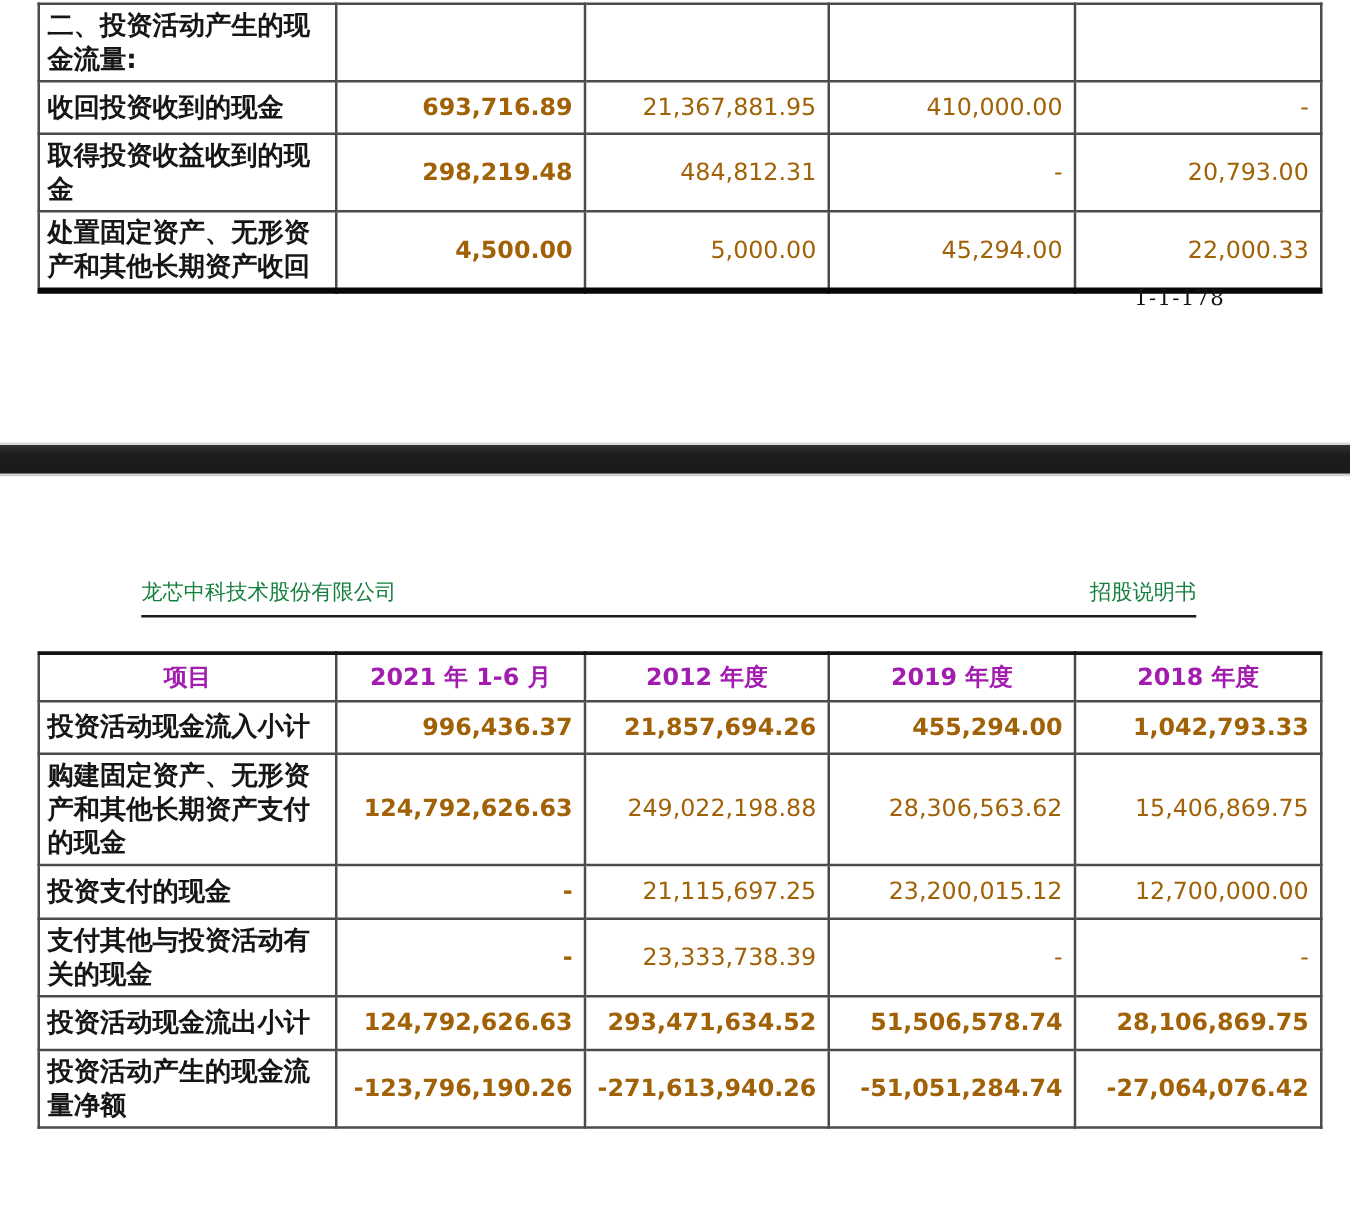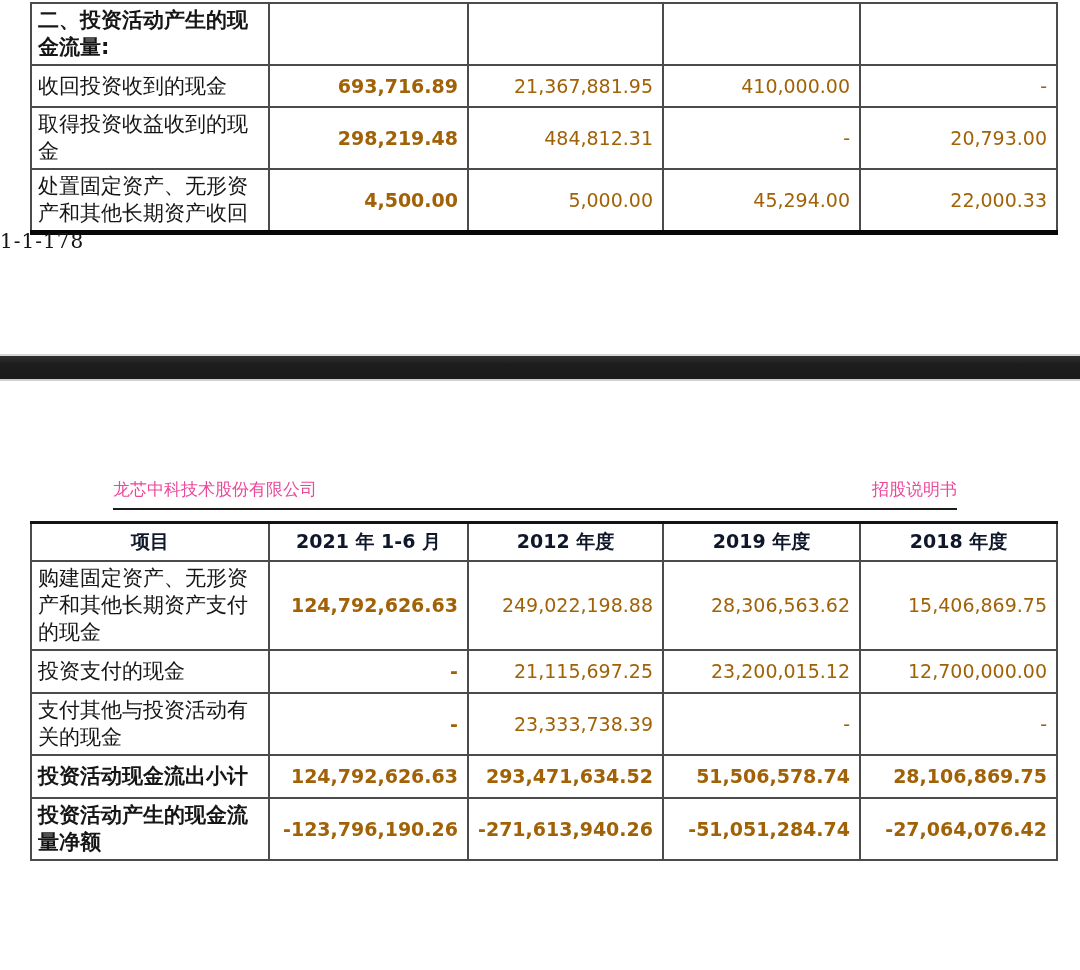--- a/index.html
+++ b/index.html
@@ -9,58 +9,58 @@
     font-family:"DejaVu Sans","Liberation Sans",sans-serif;
   }
   
   table.fin-table{border-collapse:collapse;table-layout:fixed;background:#fff;}
   .fin-table td,.fin-table th{
     border:2px solid #4b4b4b;box-sizing:border-box;overflow:hidden;
     vertical-align:middle;background:#fff;
   }
   .lbl{
     text-align:left;padding:3px 4px 3px 6px;
-    font-size:21px;line-height:27px;font-weight:400;color:#161616;
+    font-size:21px;line-height:27px;font-weight:700;color:#161616;
   }
   .num{
     text-align:right;padding:3px 9px 3px 4px;
     font-size:19px;line-height:24px;color:#a16207;
     font-family:"DejaVu Sans","Liberation Sans",sans-serif;
   }
   .b{font-weight:700;}
   .bold-row td{font-weight:700;}
   .top-table{
     position:absolute;left:30px;top:2px;width:1026px;
     border-bottom:5px solid #070707;
   }
   .bottom-table{
     position:absolute;left:30px;top:521px;width:1026px;
     border-top:3px solid #141414;
   }
   .bottom-table th{
-    font-size:19px;font-weight:700;text-align:center;padding:4px 2px;color:#0f172a;
+    font-size:19px;font-weight:700;text-align:center;padding:4px 2px;color:#a21caf;
   }
   
   .page-number{
-    position:absolute;top:229px;left:0;width:980px;text-align:left;
+    position:absolute;top:229px;left:0;width:980px;text-align:right;
     font-family:"DejaVu Serif","Liberation Serif",serif;
-    font-size:20px;color:#141414;letter-spacing:1px;
+    font-size:17px;color:#141414;letter-spacing:1px;
   }
   .page-gap{
     position:absolute;left:0;top:354px;width:1080px;height:27px;
     box-sizing:border-box;
     background:linear-gradient(180deg,#303030 0%,#1d1d1d 35%,#191919 100%);
     border-top:2px solid #d7d7d7;border-bottom:2px solid #cfcfcf;
   }
   .doc-header{
     position:absolute;left:113px;top:462px;width:844px;
     display:flex;justify-content:space-between;align-items:flex-end;
     border-bottom:2px solid #1d1d1d;padding-bottom:7px;
     font-family:"DejaVu Serif","Liberation Serif",serif;
-    font-size:17px;color:#ec4899;margin-top:16px;
+    font-size:17px;color:#15803d;
   }
   
   .tt-r1{height:55px;} .tt-r2{height:42px;} .tt-r3{height:56px;} .tt-r4{height:55px;}
   .bt-h{height:38px;} .bt-r1{height:42px;} .bt-r2{height:57px;} .bt-r3{height:42px;}
   .bt-r4{height:79px;} .bt-r5{height:43px;} .bt-r6{height:57px;border-radius:31px;} .bt-r7{height:43px;padding-left:17px;}
   .bt-r8{height:62px;}
 </style>
 </head>
 <body>
 
@@ -124,20 +124,27 @@
         <col style="width:197px">
     </colgroup>
     <tbody>
         <tr class="bt-h">
       <th>项目</th>
       <th>2021 年 1-6 月</th>
       <th>2012 年度</th>
       <th>2019 年度</th>
       <th>2018 年度</th>
     </tr>
+    <tr class="bt-r3 bold-row">
+      <td class="lbl">投资活动现金流入小计</td>
+      <td class="num b">996,436.37</td>
+      <td class="num">21,857,694.26</td>
+      <td class="num">455,294.00</td>
+      <td class="num">1,042,793.33</td>
+    </tr>
     <tr class="bt-r4">
       <td class="lbl">购建固定资产、无形资产和其他长期资产支付的现金</td>
       <td class="num b">124,792,626.63</td>
       <td class="num">249,022,198.88</td>
       <td class="num">28,306,563.62</td>
       <td class="num">15,406,869.75</td>
     </tr>
     <tr class="bt-r5">
       <td class="lbl">投资支付的现金</td>
       <td class="num b">-</td>

